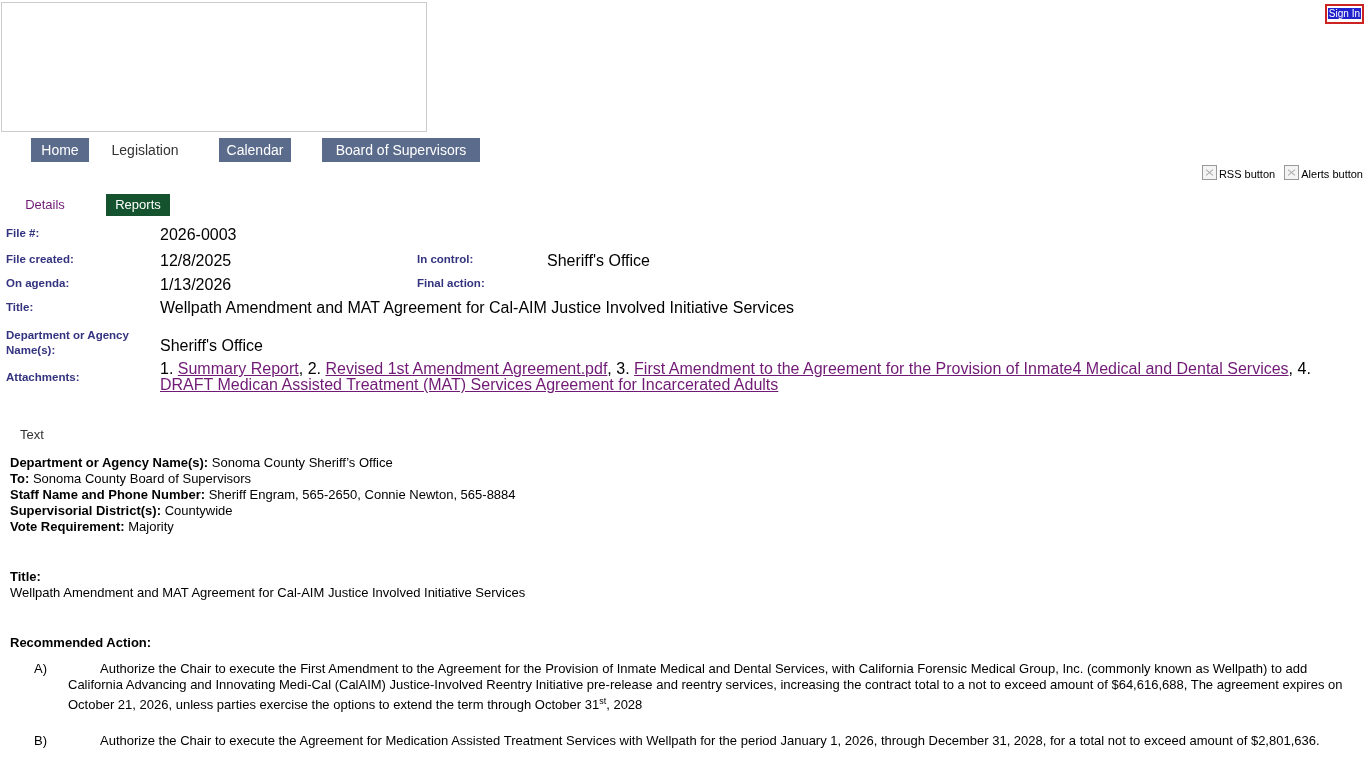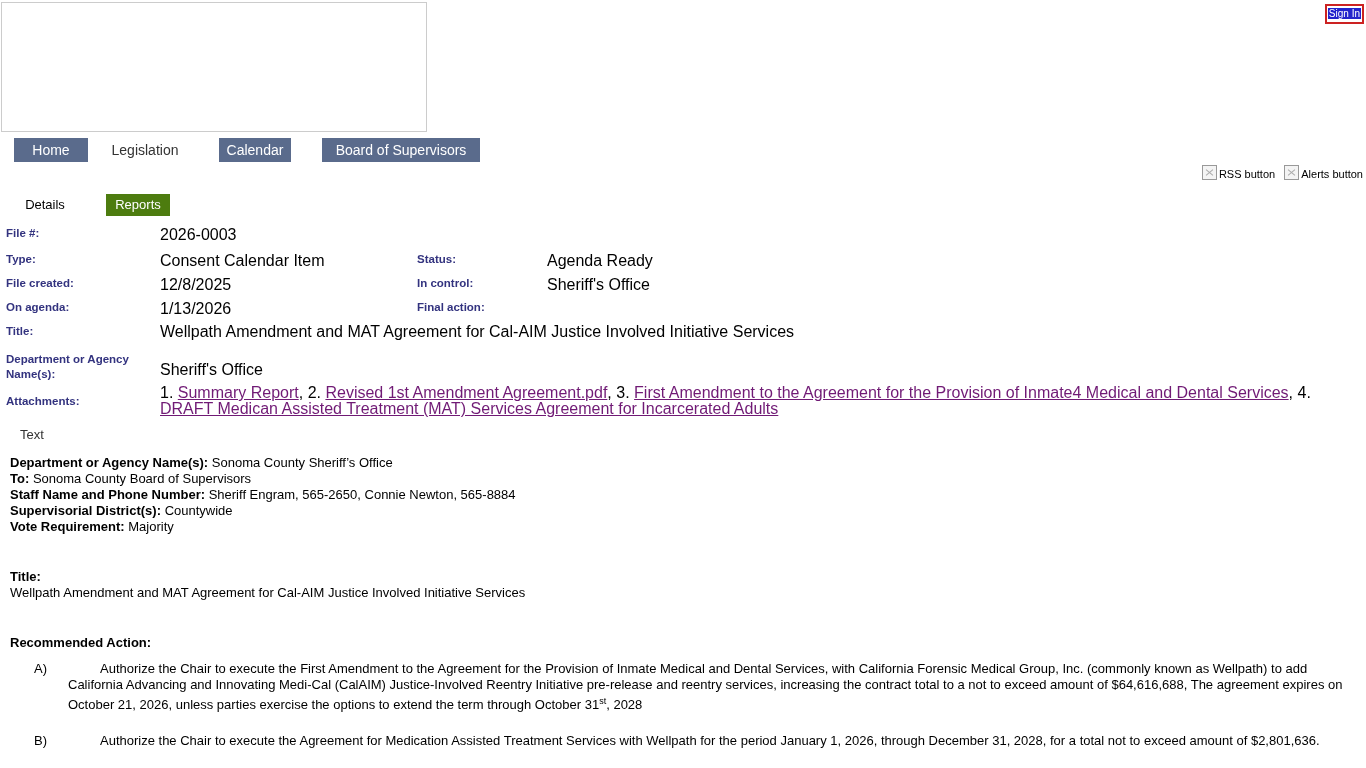--- a/index.html
+++ b/index.html
@@ -63,21 +63,21 @@
     font-size: 14px;
     color: #333333;
     text-align: center;
     white-space: nowrap;
     cursor: pointer;
   }
   .nav-tab.selected {
     background: #5a6b8c;
     color: #ffffff;
   }
-  .nav-home      { left: 14px;  width: 74px; }
+  .nav-home      { left: 31px;  width: 58px; }
   .nav-leg       { left: 97px;  width: 96px; }
   .nav-cal       { left: 219px; width: 72px; }
   .nav-bos       { left: 322px; width: 158px; }
 
   
   .img-row {
     position: absolute;
     top: 165px;
     right: 3px;
     height: 16px;
@@ -123,25 +123,25 @@
     height: 22px;
     width: 500px;
   }
   .subtab {
     position: absolute;
     top: 0;
     height: 22px;
     line-height: 22px;
     font-size: 13px;
     text-align: center;
-    color: #000000;
+    color: #701a75;
     cursor: pointer;
   }
   .subtab.selected {
-    background: #4d7c0f;
+    background: #14532d;
     color: #ffffff;
   }
   .sub-details { left: 16px;  width: 58px; }
   .sub-reports { left: 106px; width: 64px; }
 
   
   .detail {
     position: absolute;
     left: 0;
     top: 224px;
@@ -252,26 +252,20 @@
   </div>
 </div>
 
 <div class="detail">
 
   <div class="drow" style="height:25px;">
     <span class="lbl col1-lbl" style="top:3px;">File #:</span>
     <span class="val col1-val" style="top:2px;">2026-0003</span>
   </div>
 
-  <div class="drow" style="height:24px;">
-    <span class="lbl col1-lbl" style="top:4px;">Type:</span>
-    <span class="val col1-val" style="top:3px;">Consent Calendar Item</span>
-    <span class="lbl col2-lbl" style="top:4px;">Status:</span>
-    <span class="val col2-val" style="top:3px;">Agenda Ready</span>
-  </div>
 
   <div class="drow" style="height:24px;">
     <span class="lbl col1-lbl" style="top:4px;">File created:</span>
     <span class="val col1-val" style="top:3px;">12/8/2025</span>
     <span class="lbl col2-lbl" style="top:4px;">In control:</span>
     <span class="val col2-val" style="top:3px;">Sheriff's Office</span>
   </div>
 
   <div class="drow" style="height:24px;">
     <span class="lbl col1-lbl" style="top:4px;">On agenda:</span>

